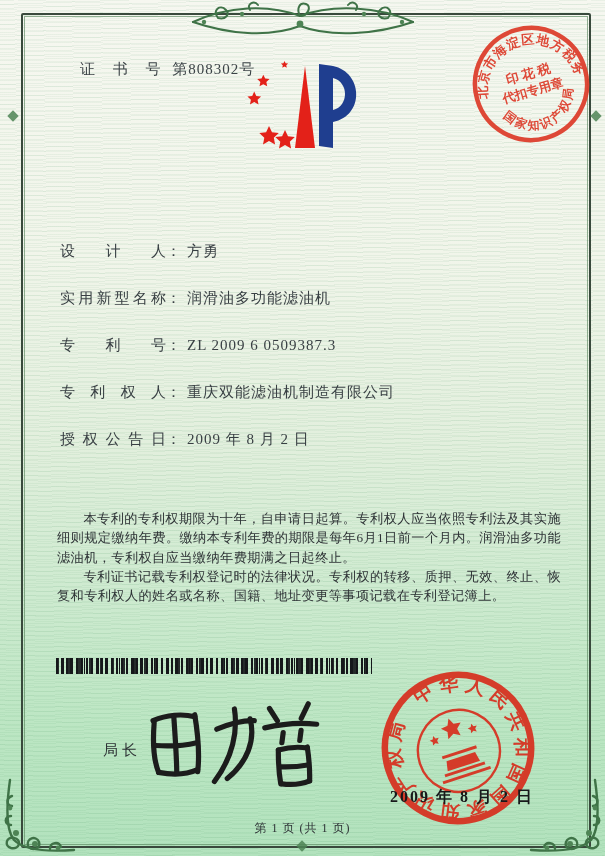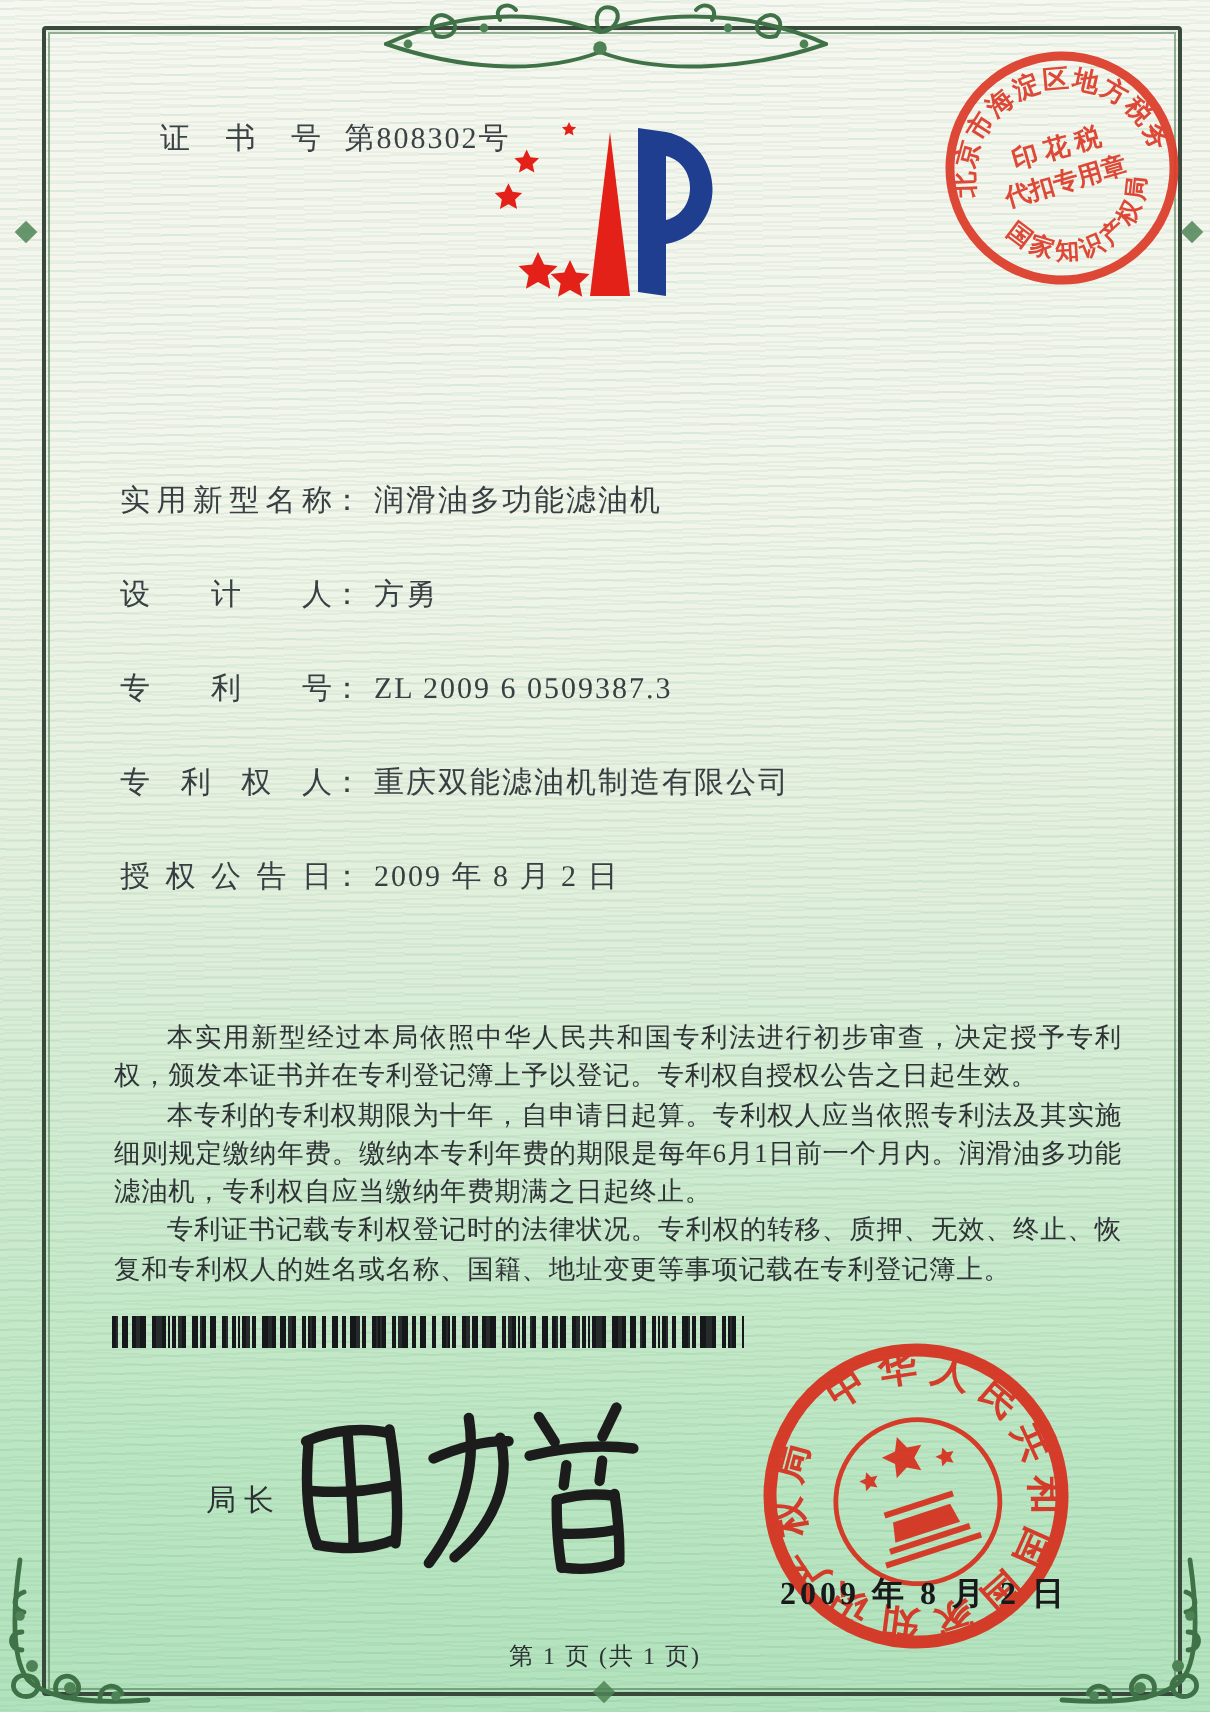--- a/index.html
+++ b/index.html
@@ -150,38 +150,37 @@
     <text fill="#dd3a28" font-size="12" font-weight="bold" letter-spacing="2">
       <textPath href="#arcBottom" startOffset="6">国家知识产权局</textPath>
     </text>
     <text x="64" y="58" text-anchor="middle" fill="#dd3a28" font-size="13" font-weight="bold">印 花 税</text>
     <text x="64" y="75" text-anchor="middle" fill="#dd3a28" font-size="12.5" font-weight="bold">代扣专用章</text>
   </svg>
 
 
   <div class="fields">
     <div class="field-row">
+      <span class="field-label">设计人</span><span class="field-colon">：</span><span class="field-value">方勇</span>
+    </div>
+    <div class="field-row">
       <span class="field-label">实用新型名称</span><span class="field-colon">：</span><span class="field-value">润滑油多功能滤油机</span>
     </div>
     <div class="field-row">
-      <span class="field-label">设计人</span><span class="field-colon">：</span><span class="field-value">方勇</span>
-    </div>
-    <div class="field-row">
       <span class="field-label">专利号</span><span class="field-colon">：</span><span class="field-value">ZL 2009 6 0509387.3</span>
     </div>
     <div class="field-row">
       <span class="field-label">专利权人</span><span class="field-colon">：</span><span class="field-value">重庆双能滤油机制造有限公司</span>
     </div>
     <div class="field-row">
       <span class="field-label">授权公告日</span><span class="field-colon">：</span><span class="field-value">2009 年 8 月 2 日</span>
     </div>
   </div>
 
   <div class="paragraphs">
-    <p>本实用新型经过本局依照中华人民共和国专利法进行初步审查，决定授予专利权，颁发本证书并在专利登记簿上予以登记。专利权自授权公告之日起生效。</p>
     <p>本专利的专利权期限为十年，自申请日起算。专利权人应当依照专利法及其实施细则规定缴纳年费。缴纳本专利年费的期限是每年6月1日前一个月内。润滑油多功能滤油机，专利权自应当缴纳年费期满之日起终止。</p>
     <p>专利证书记载专利权登记时的法律状况。专利权的转移、质押、无效、终止、恢复和专利权人的姓名或名称、国籍、地址变更等事项记载在专利登记簿上。</p>
   </div>
 
   <div class="barcode"></div>
 
   <div class="director-label">局长</div>
   <svg class="signature" width="178" height="98" viewBox="0 0 178 98">
     <g fill="none" stroke="#1c1c1c" stroke-width="5.2" stroke-linecap="round" stroke-linejoin="round" transform="rotate(-4 89 49)">
       <path d="M10,20 C7,40 7,58 11,70"></path>

